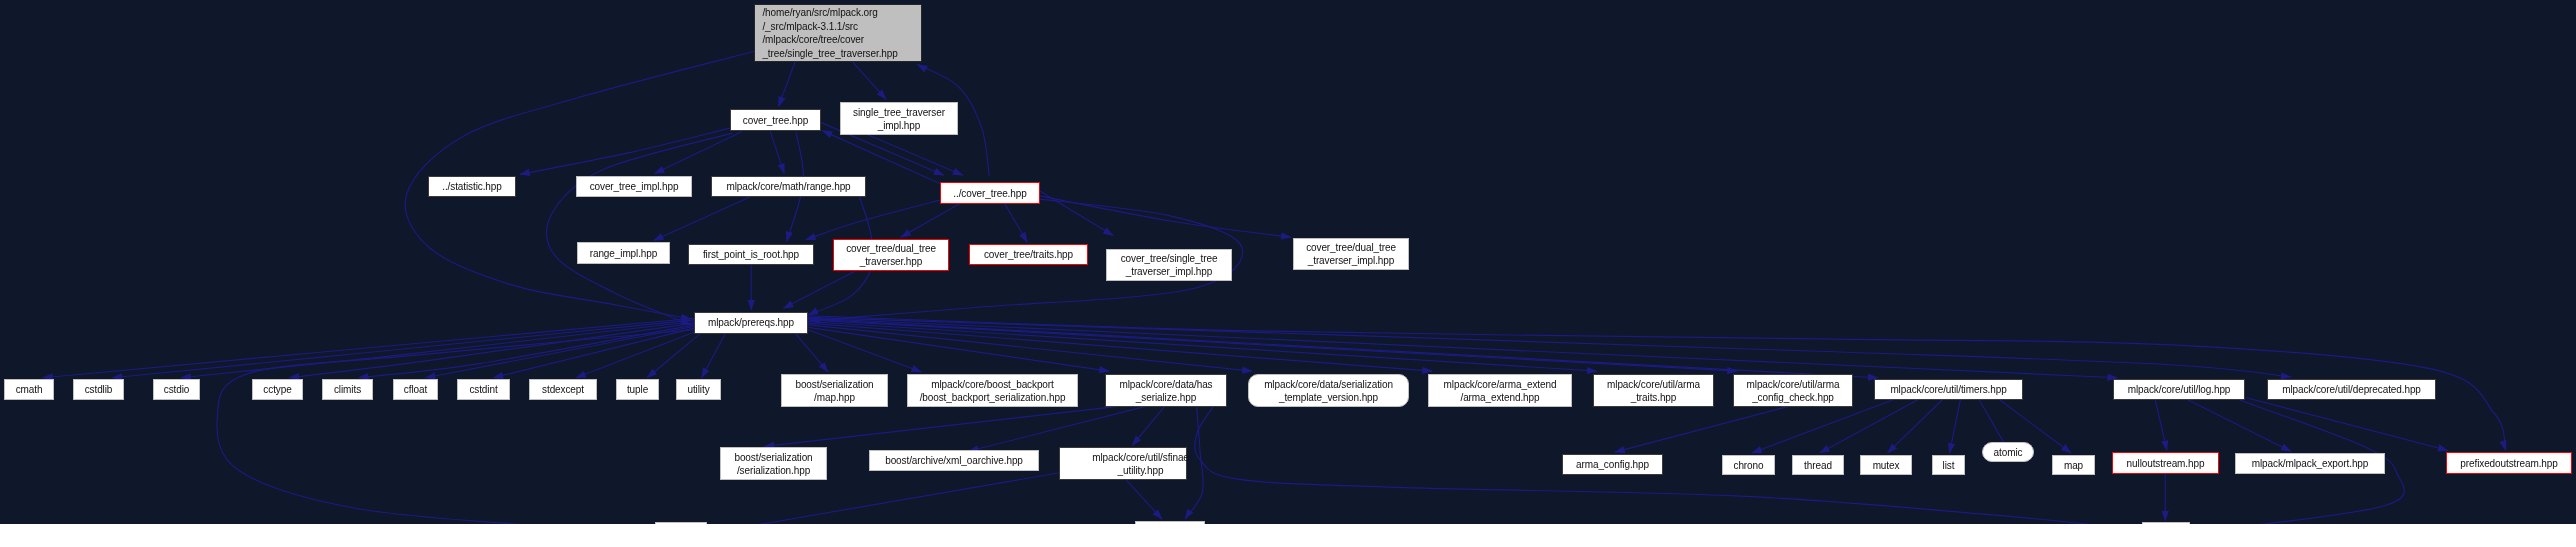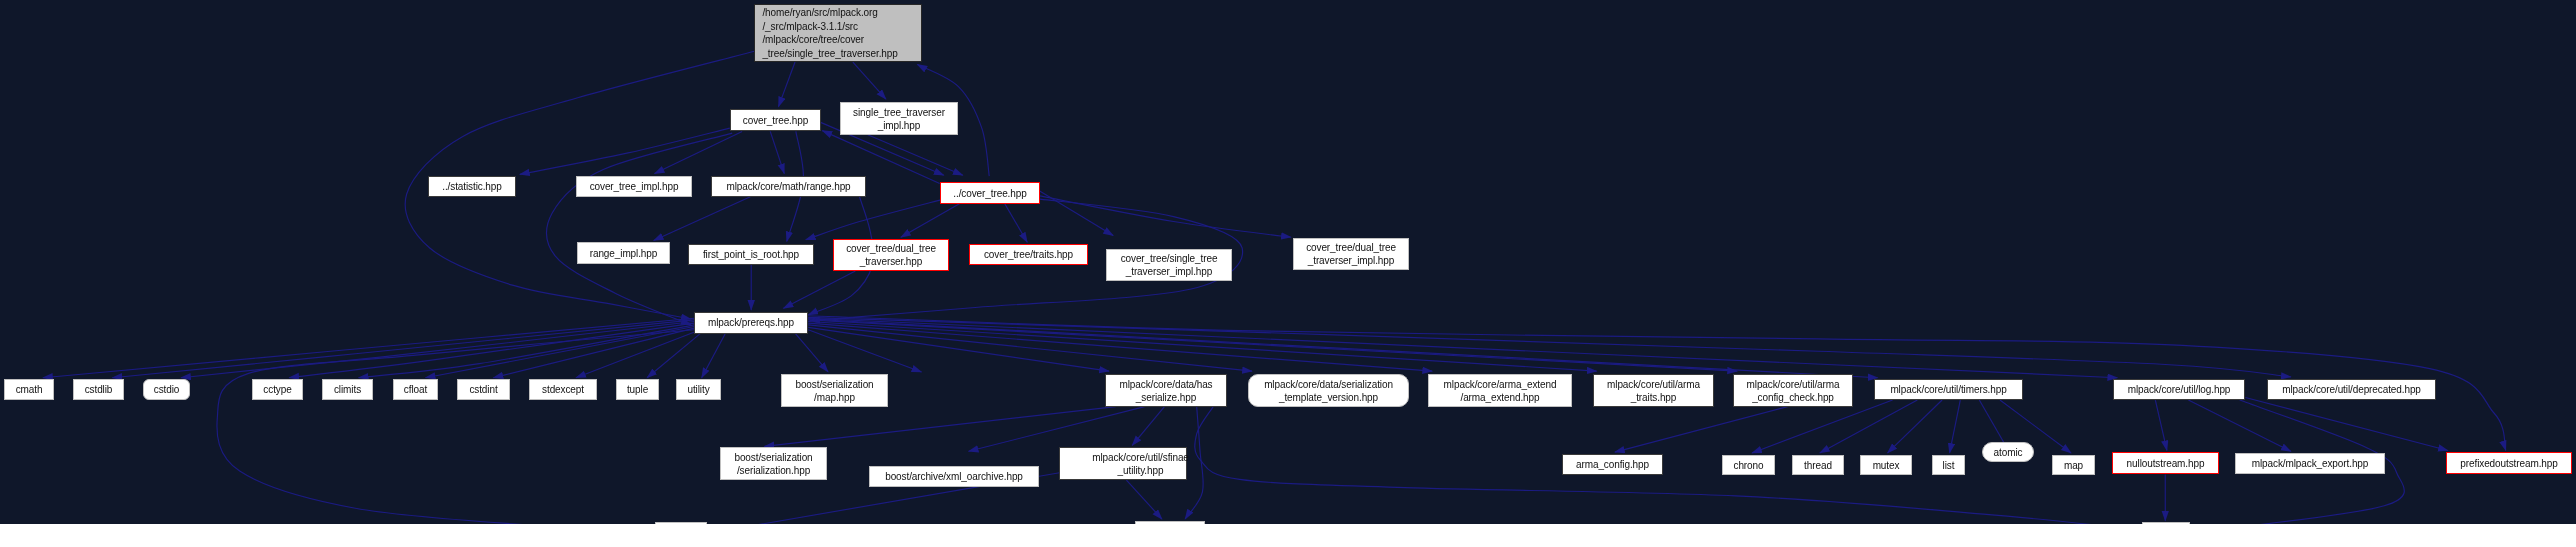--- a/index.html
+++ b/index.html
@@ -107,46 +107,48 @@
     <div class="node b-red" style="left: 833px; top: 239px; width: 116px; height: 32px;">cover_tree/dual_tree
 _traverser.hpp</div>
     <div class="node b-red" style="left: 969px; top: 244px; width: 119px; height: 20.7px;">cover_tree/traits.hpp</div>
     <div class="node b-light" style="left: 1106px; top: 238px; width: 126px; height: 32px; margin-top: 11px;">cover_tree/single_tree
 _traverser_impl.hpp</div>
     <div class="node b-light" style="left: 1293px; top: 238px; width: 116px; height: 32px;">cover_tree/dual_tree
 _traverser_impl.hpp</div>
     <div class="node b-dark" style="left: 694px; top: 312px; width: 114px; height: 21.5px;">mlpack/prereqs.hpp</div>
     <div class="node b-light" style="left: 4.1px; top: 379px; width: 50px; height: 20.7px;">cmath</div>
     <div class="node b-light" style="left: 73px; top: 379px; width: 51px; height: 20.7px;">cstdlib</div>
-    <div class="node b-light" style="left: 143px; top: 379px; width: 47px; height: 20.7px; border-radius: 6px;">cstdio</div>
+    <div class="node b-light" style="left: 153px; top: 379px; width: 47px; height: 20.7px;">cstdio</div>
     <div class="node b-light" style="left: 252px; top: 379px; width: 51px; height: 20.7px;">cctype</div>
     <div class="node b-light" style="left: 322px; top: 379px; width: 51px; height: 20.7px;">climits</div>
     <div class="node b-light" style="left: 393px; top: 379px; width: 45px; height: 20.7px;">cfloat</div>
     <div class="node b-light" style="left: 457px; top: 379px; width: 53px; height: 20.7px;">cstdint</div>
     <div class="node b-light" style="left: 529px; top: 379px; width: 68px; height: 20.7px;">stdexcept</div>
     <div class="node b-light" style="left: 616px; top: 379px; width: 43px; height: 20.7px;">tuple</div>
     <div class="node b-light" style="left: 676px; top: 379px; width: 45px; height: 20.7px;">utility</div>
     <div class="node b-light" style="left: 781px; top: 374px; width: 107px; height: 33px;">boost/serialization
 /map.hpp</div>
+    <div class="node b-light" style="left: 907px; top: 374px; width: 171px; height: 33px;">mlpack/core/boost_backport
+/boost_backport_serialization.hpp</div>
     <div class="node b-dark" style="left: 1105px; top: 374px; width: 122px; height: 33px;">mlpack/core/data/has
 _serialize.hpp</div>
     <div class="node b-light" style="left: 1248px; top: 374px; width: 161px; height: 33px; border-radius: 10px;">mlpack/core/data/serialization
 _template_version.hpp</div>
     <div class="node b-light" style="left: 1428px; top: 374px; width: 144px; height: 33px;">mlpack/core/arma_extend
 /arma_extend.hpp</div>
     <div class="node b-dark" style="left: 1593px; top: 374px; width: 121px; height: 33px;">mlpack/core/util/arma
 _traits.hpp</div>
     <div class="node b-dark" style="left: 1733px; top: 374px; width: 120px; height: 33px;">mlpack/core/util/arma
 _config_check.hpp</div>
     <div class="node b-dark" style="left: 1874px; top: 379px; width: 149px; height: 20.7px;">mlpack/core/util/timers.hpp</div>
     <div class="node b-dark" style="left: 2113px; top: 379px; width: 132px; height: 20.7px;">mlpack/core/util/log.hpp</div>
     <div class="node b-dark" style="left: 2267px; top: 379px; width: 169px; height: 20.7px;">mlpack/core/util/deprecated.hpp</div>
     <div class="node b-light" style="left: 720px; top: 447px; width: 107px; height: 33px;">boost/serialization
 /serialization.hpp</div>
-    <div class="node b-light" style="left: 869px; top: 466px; width: 170px; height: 20.7px;">boost/archive/xml_oarchive.hpp</div>
+    <div class="node b-light" style="left: 869px; top: 450px; width: 170px; height: 20.7px;">boost/archive/xml_oarchive.hpp</div>
     <div class="node b-dark" style="left: 1059px; top: 447px; width: 128px; height: 33px; padding-left: 35px;">mlpack/core/util/sfinae
 _utility.hpp</div>
     <div class="node b-dark" style="left: 1562px; top: 454px; width: 101px; height: 20.7px;">arma_config.hpp</div>
     <div class="node b-light" style="left: 1722px; top: 455px; width: 53px; height: 20px;">chrono</div>
     <div class="node b-light" style="left: 1792px; top: 455px; width: 52px; height: 20px;">thread</div>
     <div class="node b-light" style="left: 1860px; top: 455px; width: 52px; height: 20px;">mutex</div>
     <div class="node b-light" style="left: 1932px; top: 455px; width: 33px; height: 20px;">list</div>
     <div class="node b-light" style="left: 1982px; top: 442px; width: 52px; height: 20px; border-radius: 10px;">atomic</div>
     <div class="node b-light" style="left: 2052px; top: 455px; width: 43px; height: 20px;">map</div>
     <div class="node b-red" style="left: 2112px; top: 452px; width: 107px; height: 22px;">nulloutstream.hpp</div>

